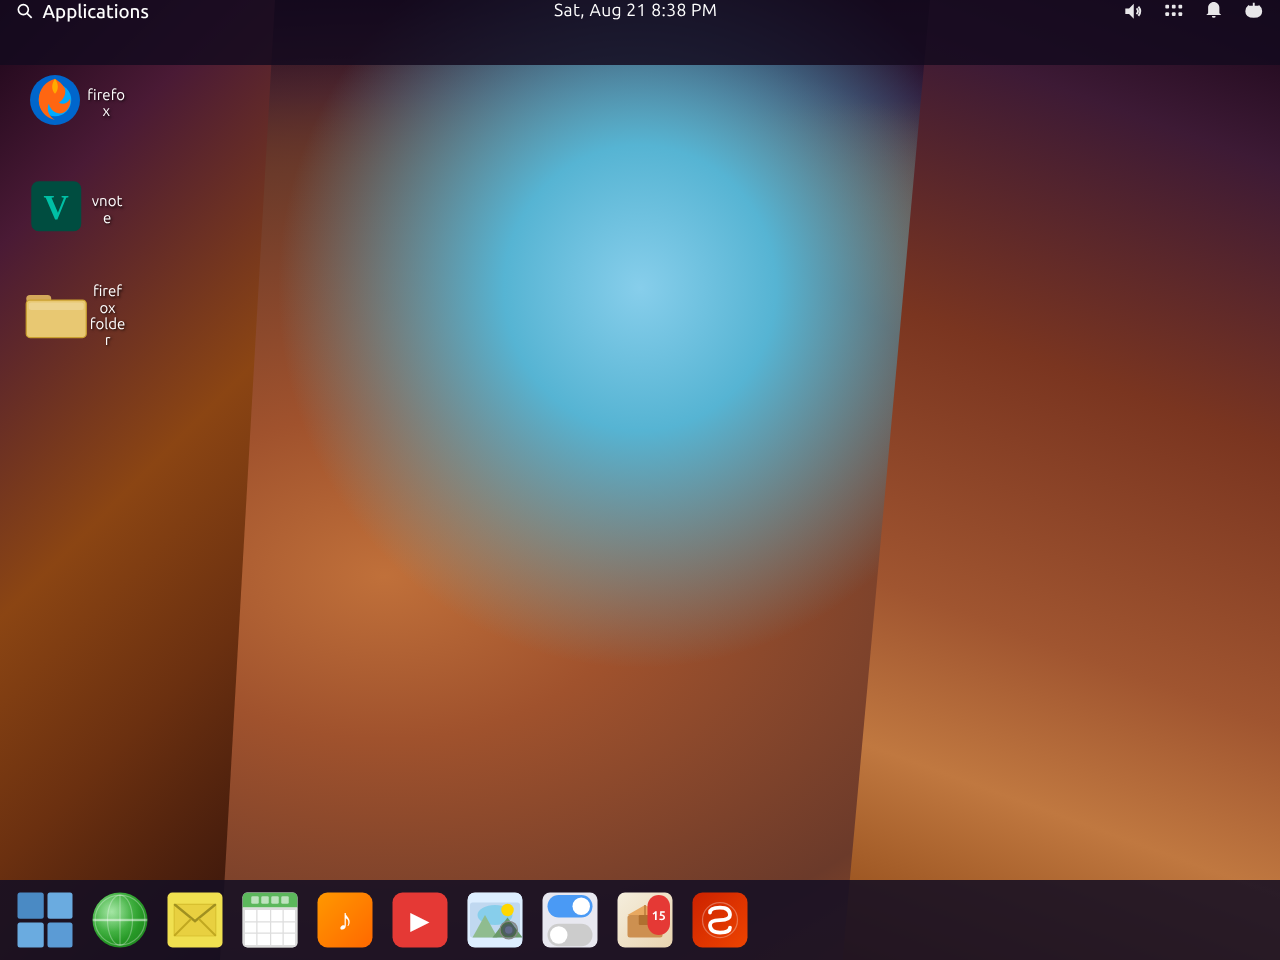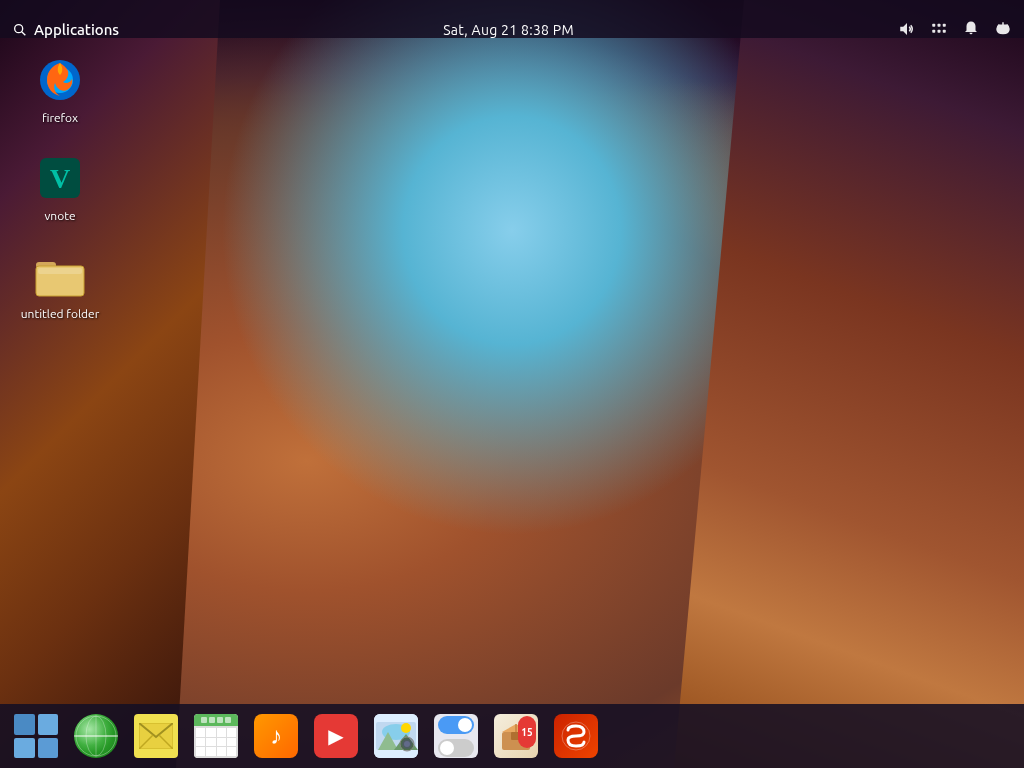--- a/index.html
+++ b/index.html
@@ -42,24 +42,24 @@
       right: 0; top: 0;
       width: 350px; height: 100%;
       background: linear-gradient(200deg, #1a0518 0%, #3d1a35 15%, #7a3520 40%, #a05530 65%, #c07840 80%, #8b4513 100%);
       clip-path: polygon(20% 0, 100% 0, 100% 100%, 0% 100%);
     }
 
     
     #top-panel {
       position: absolute;
       top: 0; left: 0; right: 0;
-      height: 38px;
+      height: 52px;
       background: rgba(20, 10, 30, 0.85);
       display: flex;
-      align-items: flex-end;
+      align-items: flex-start;
       justify-content: space-between;
       padding: 0 12px;
       z-index: 100;
     }
 
     #panel-left {
       display: flex;
       align-items: center;
       gap: 6px;
     }
@@ -119,21 +119,20 @@
       top: 50px;
       left: 15px;
       display: flex;
       flex-direction: column;
       gap: 20px;
       z-index: 50;
     }
 
     .desktop-icon {
       display: flex;
-      flex-direction: column;
       align-items: center;
       width: 90px;
       cursor: pointer;
       padding: 4px;
       border-radius: 4px;
     }
 
     .icon-image {
       width: 52px;
       height: 52px;
@@ -374,21 +373,21 @@
         <svg width="52" height="44" viewBox="0 0 52 44">
 
           <rect x="2" y="8" width="20" height="6" rx="3" fill="#d4a85a"></rect>
 
           <rect x="2" y="12" width="48" height="30" rx="3" fill="#e8c872"></rect>
           <rect x="2" y="12" width="48" height="30" rx="3" fill="none" stroke="#c9a030" stroke-width="1"></rect>
 
           <rect x="4" y="14" width="44" height="6" rx="2" fill="rgba(255,255,255,0.2)"></rect>
         </svg>
       </div>
-      <span class="icon-label">untitled folder</span>
+      <span class="icon-label">firefox folder</span>
     </div>
 
   </div>
 
   <div id="taskbar">
 
     <div class="dock-item">
       <div class="multitask-icon">
         <div></div>
           <div></div>

